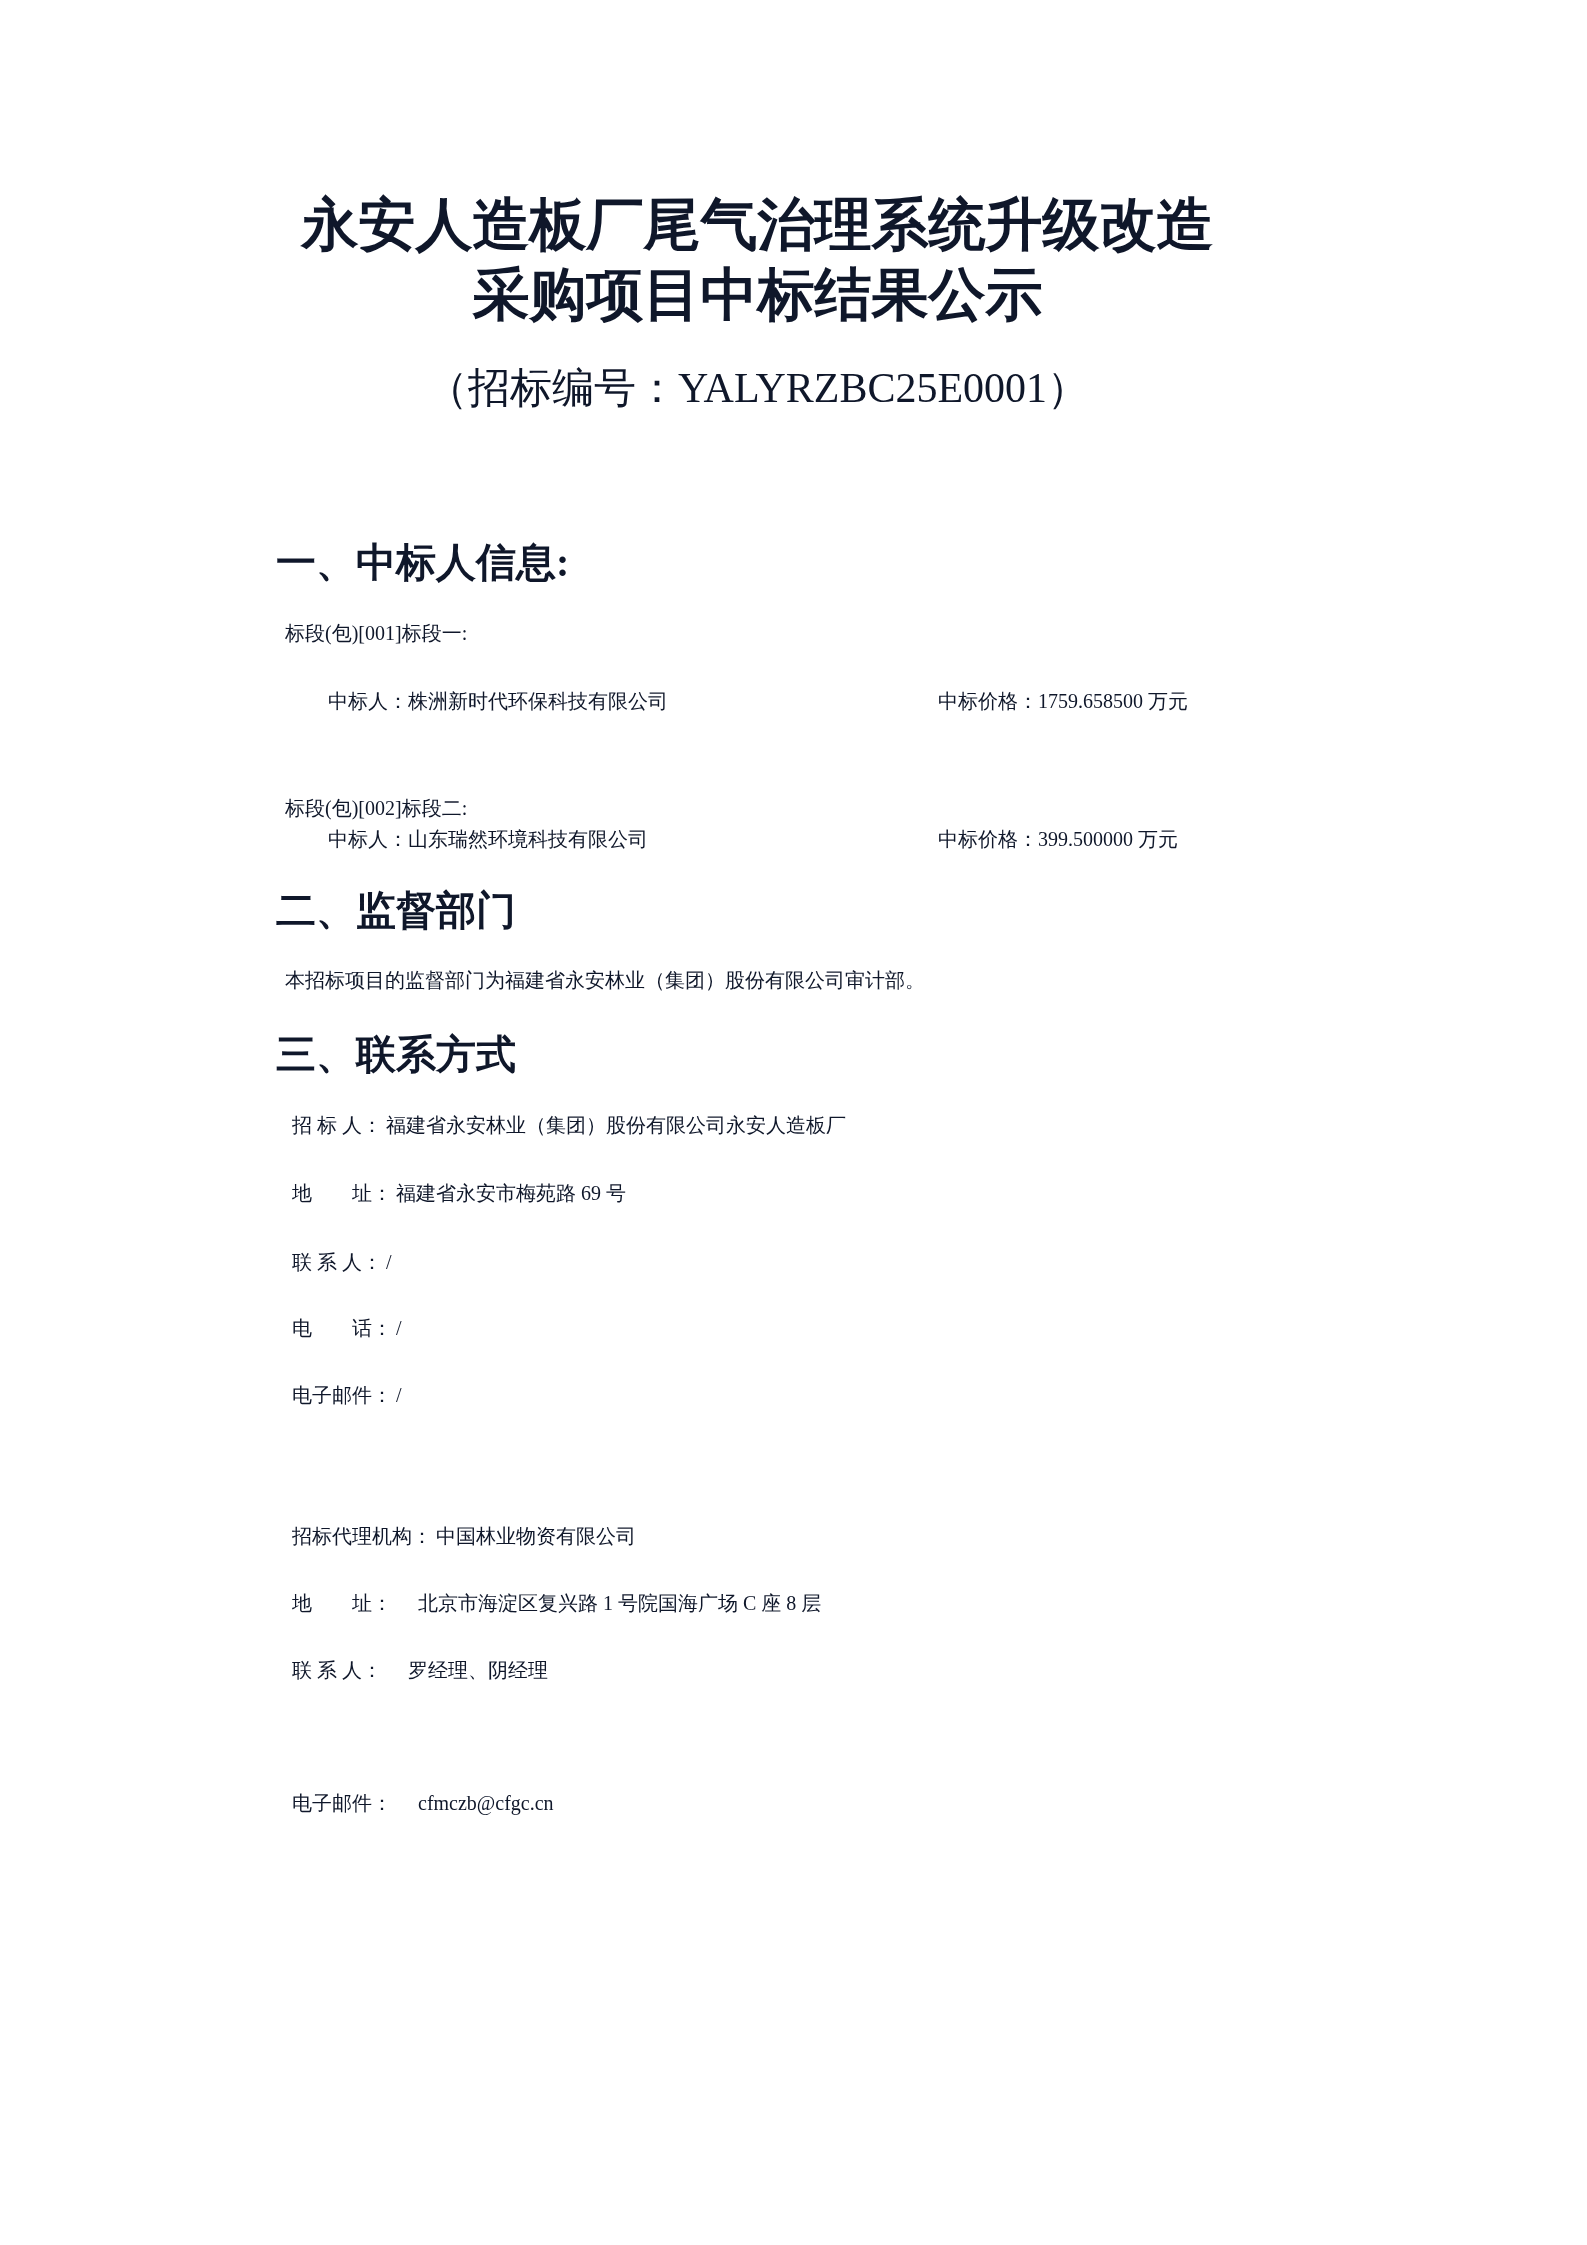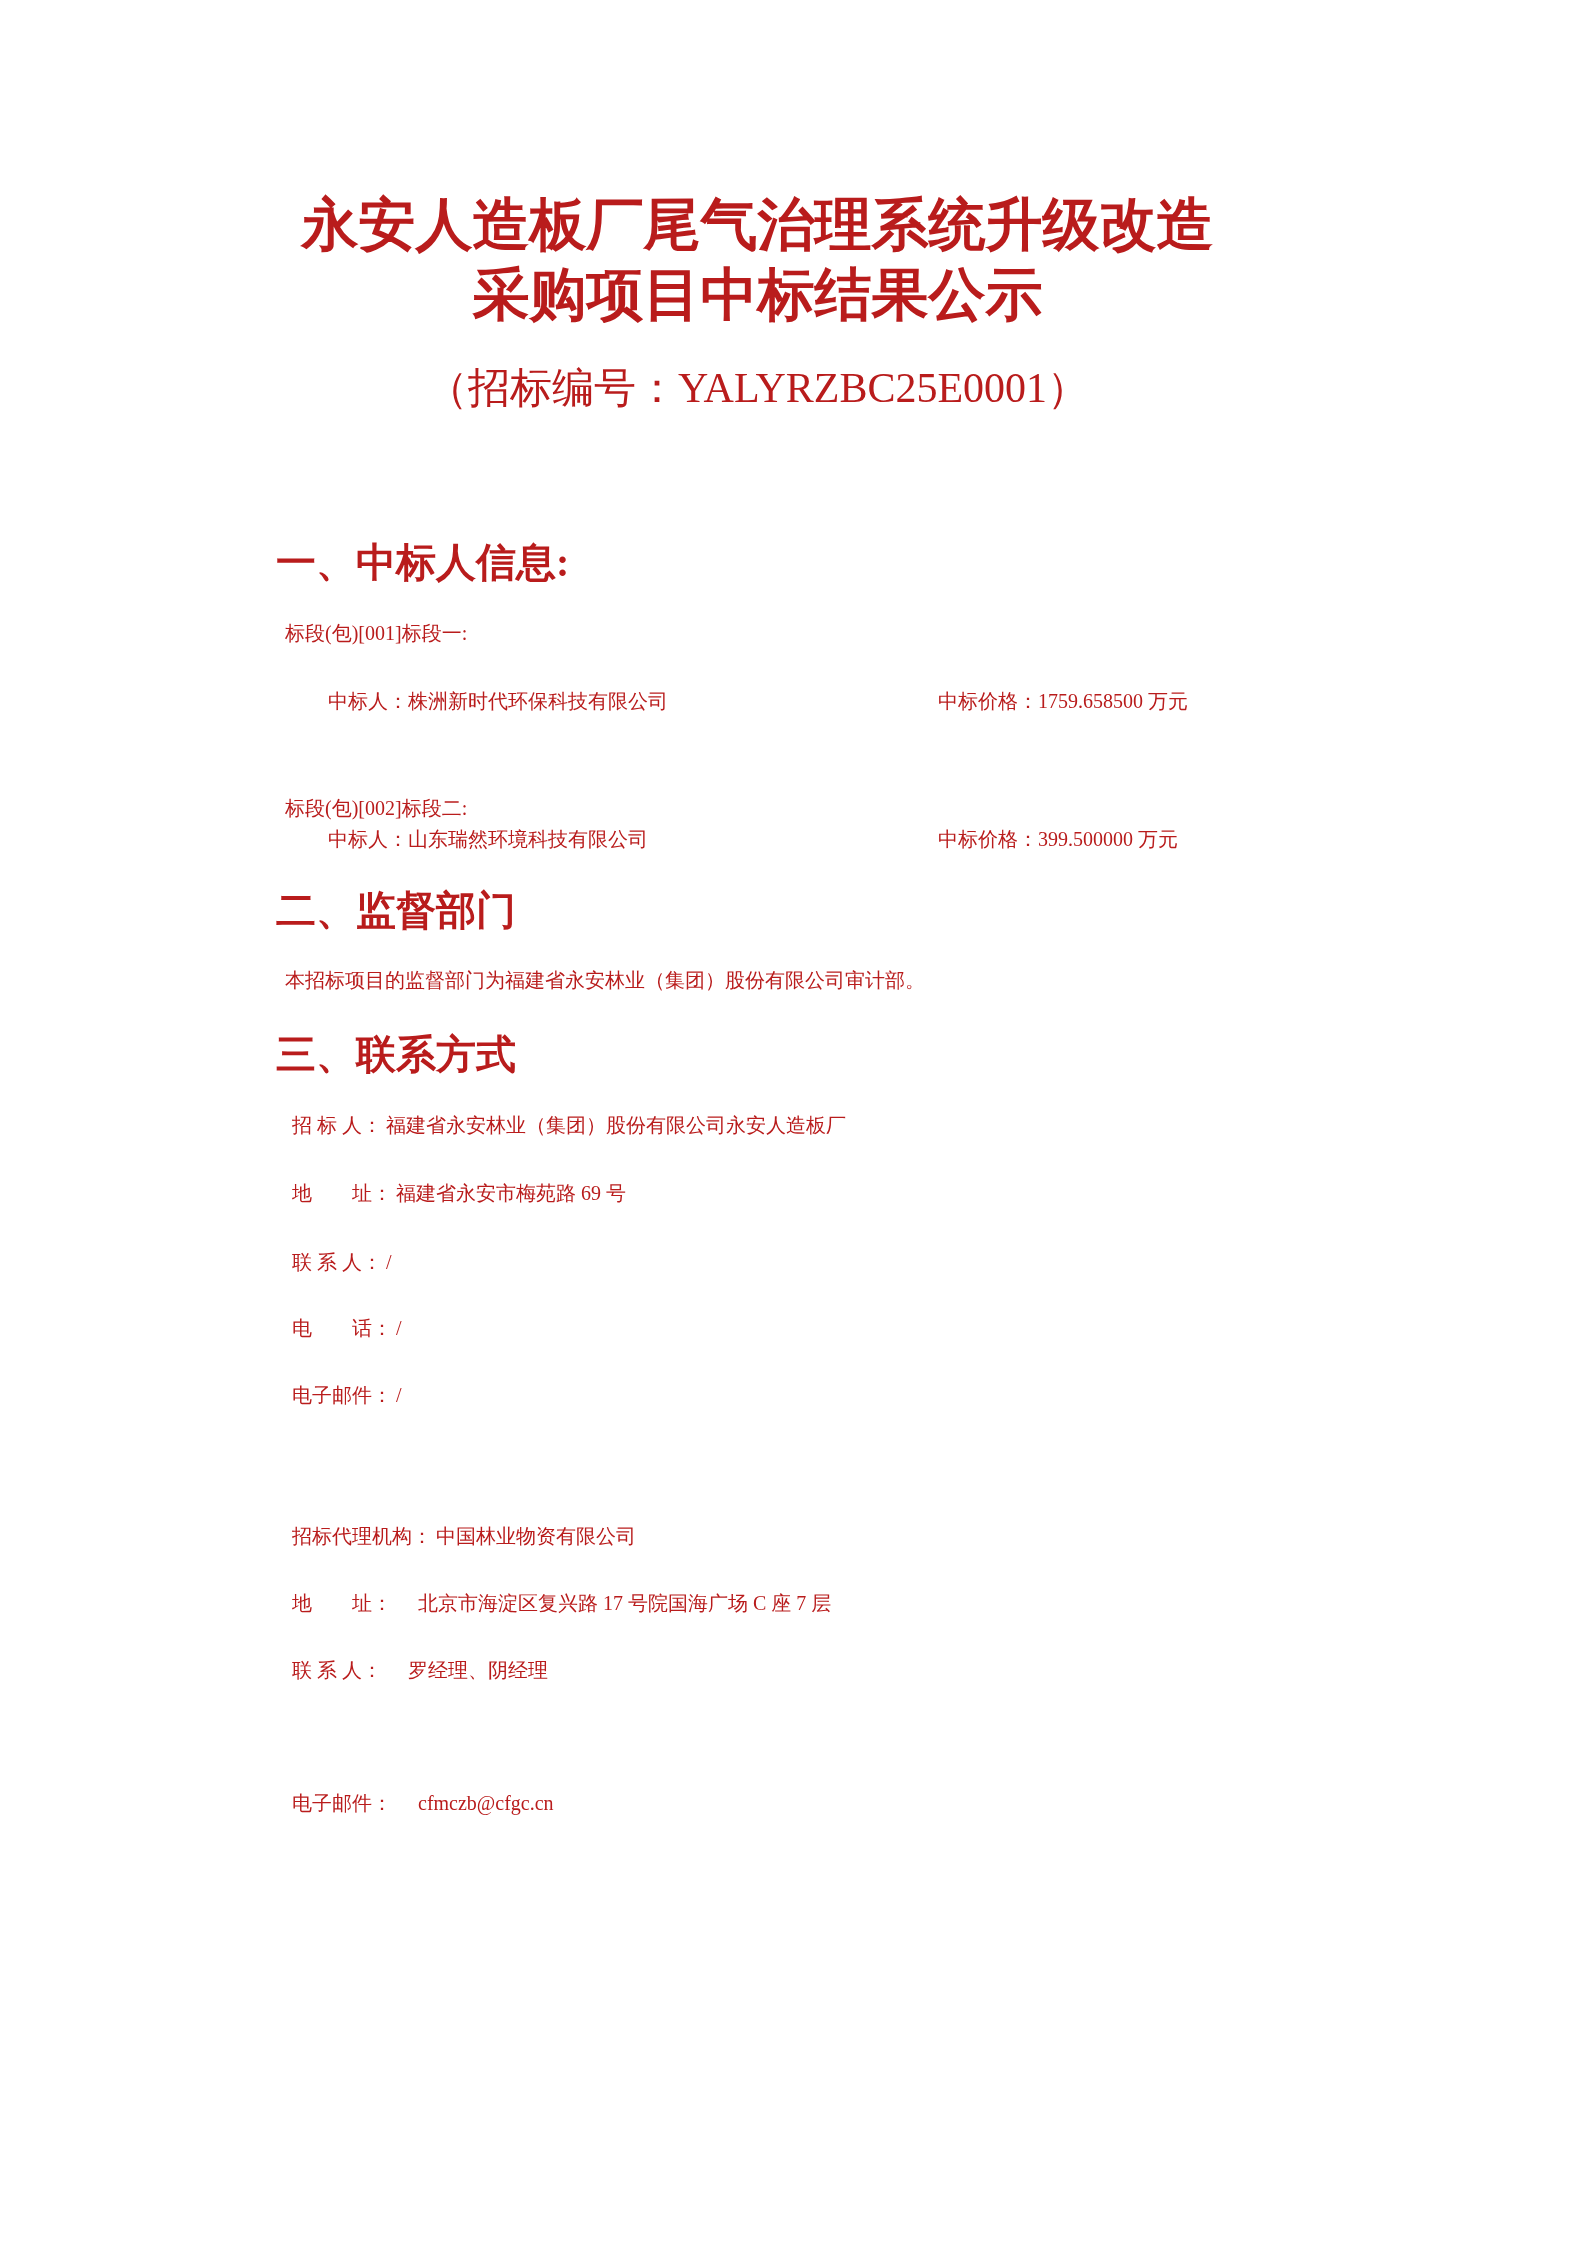--- a/index.html
+++ b/index.html
@@ -1,21 +1,21 @@
 <!DOCTYPE html>
 <html><head>
 <meta charset="utf-8">
 <style>
   html,body{margin:0;padding:0;background:#ffffff;}
   .page{
     position:relative;
     width:1385px;
     height:2245px;
     background:#ffffff;
-    color:#b91c1c;
+    color:#0f172a;
     font-family:"Liberation Serif","DejaVu Serif",serif;
     overflow:hidden;
   }
   .abs{position:absolute;white-space:nowrap;}
   .center-band{left:150px;right:20px;text-align:center;}
   .doc-title{font-size:57px;font-weight:bold;line-height:70px;}
   .bid-no{font-size:42px;line-height:50px;}
   .sec-heading{left:247px;font-size:40px;font-weight:bold;line-height:48px;margin-left:29px;}
   .body-text{font-size:20px;line-height:40px;}
   .lot-line{left:285px;}
@@ -72,21 +72,21 @@
     <span class="label">电　　话：</span><span class="value">/</span>
   </div>
   <div class="abs body-text contact-row" style="top:1375px;">
     <span class="label">电子邮件：</span><span class="value">/</span>
   </div>
 
   <div class="abs body-text contact-row" style="top:1516px;">
     <span class="label">招标代理机构：</span><span class="value">中国林业物资有限公司</span>
   </div>
   <div class="abs body-text contact-row gap-value" style="top:1583px;">
-    <span class="label">地　　址：</span><span class="value">北京市海淀区复兴路 17 号院国海广场 C 座 7 层</span>
+    <span class="label">地　　址：</span><span class="value">北京市海淀区复兴路 1 号院国海广场 C 座 8 层</span>
   </div>
   <div class="abs body-text contact-row gap-value" style="top:1650px;">
     <span class="label">联 系 人：</span><span class="value">罗经理、阴经理</span>
   </div>
   <div class="abs body-text contact-row gap-value" style="top:1783px;">
     <span class="label">电子邮件：</span><span class="value">cfmczb@cfgc.cn</span>
   </div>
 
 </div>
 

